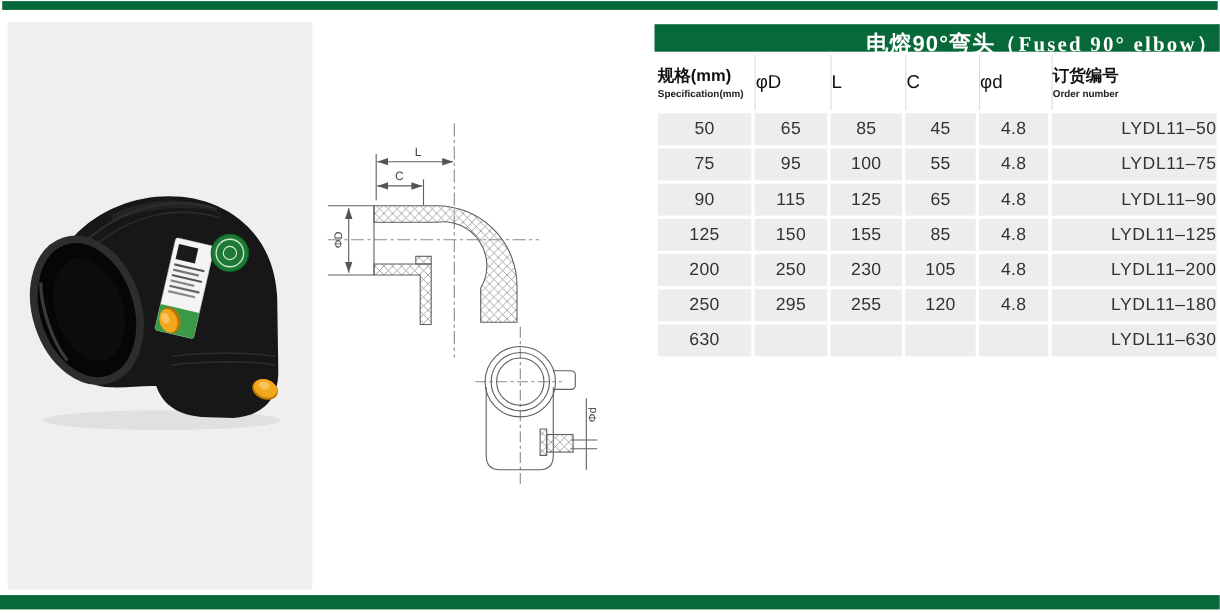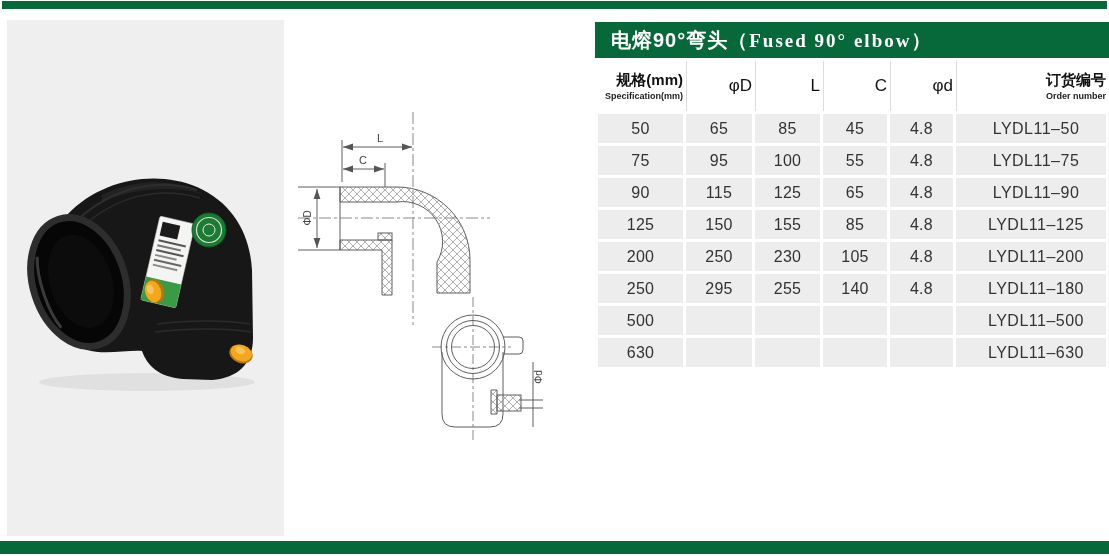--- a/index.html
+++ b/index.html
@@ -14,38 +14,39 @@
   .photo-panel{
     position:absolute;left:7px;top:20px;width:277px;height:516px;
     background:var(--photo-bg,#EFEFEF);
   }
   .drawing-panel{
     position:absolute;left:285px;top:90px;width:310px;height:360px;background:#fff;
   }
 
   .table-panel{position:absolute;left:595px;top:22px;width:514px;}
   .table-title{
-    background:var(--green,#07693A);color:#fff;height:36px;line-height:36px;
+    background:var(--green,#07693A);color:#fff;height:25px;line-height:36px;
     padding-left:16px;font-size:20px;font-weight:bold;letter-spacing:1px;
     white-space:nowrap;
+    text-align:right;
   }
   .table-title .en{font-family:"Liberation Serif","DejaVu Serif",serif;font-weight:bold;font-size:19px;letter-spacing:2px;}
   table.spec{border-collapse:separate;border-spacing:3px;width:514px;table-layout:fixed;}
   table.spec th{
-    background:#fff;vertical-align:middle;text-align:right;height:50px;
+    background:#fff;vertical-align:middle;text-align:left;height:50px;
     font-weight:600;font-size:15px;color:#111;padding:0;
   }
   table.spec th.sym{font-size:17px;font-weight:500;}
   table.spec th + th{border-left:1px solid #dcdcdc;}
   table.spec th .sub{display:block;font-size:9px;font-weight:700;color:#222;margin-top:1px;letter-spacing:0;}
   table.spec td{
     background:var(--row-gray,#EDEDED);height:29px;text-align:center;
     font-size:16px;color:#333;padding:0;letter-spacing:0.3px;
   }
-  table.spec td.order{text-align:center;padding-left:10px;letter-spacing:0.5px;margin-left:48px;}
+  table.spec td.order{text-align:right;padding-left:10px;letter-spacing:0.5px;margin-left:48px;}
   svg text{font-family:"Liberation Sans","DejaVu Sans",sans-serif;}
 </style>
 </head>
 <body>
 
 <div class="page">
 
   <div class="accent-bar top"></div>
 
   <div class="photo-panel">
@@ -220,31 +221,23 @@
             <td>250</td>
             <td>230</td>
             <td>105</td>
             <td>4.8</td>
             <td class="order">LYDL11–200</td>
           </tr>
           <tr>
             <td>250</td>
             <td>295</td>
             <td>255</td>
-            <td>140</td>
+            <td>120</td>
             <td>4.8</td>
             <td class="order">LYDL11–180</td>
-          </tr>
-          <tr>
-            <td>500</td>
-            <td></td>
-            <td></td>
-            <td></td>
-            <td></td>
-            <td class="order">LYDL11–500</td>
           </tr>
           <tr>
             <td>630</td>
             <td></td>
             <td></td>
             <td></td>
             <td></td>
             <td class="order">LYDL11–630</td>
           </tr>
         </tbody>

